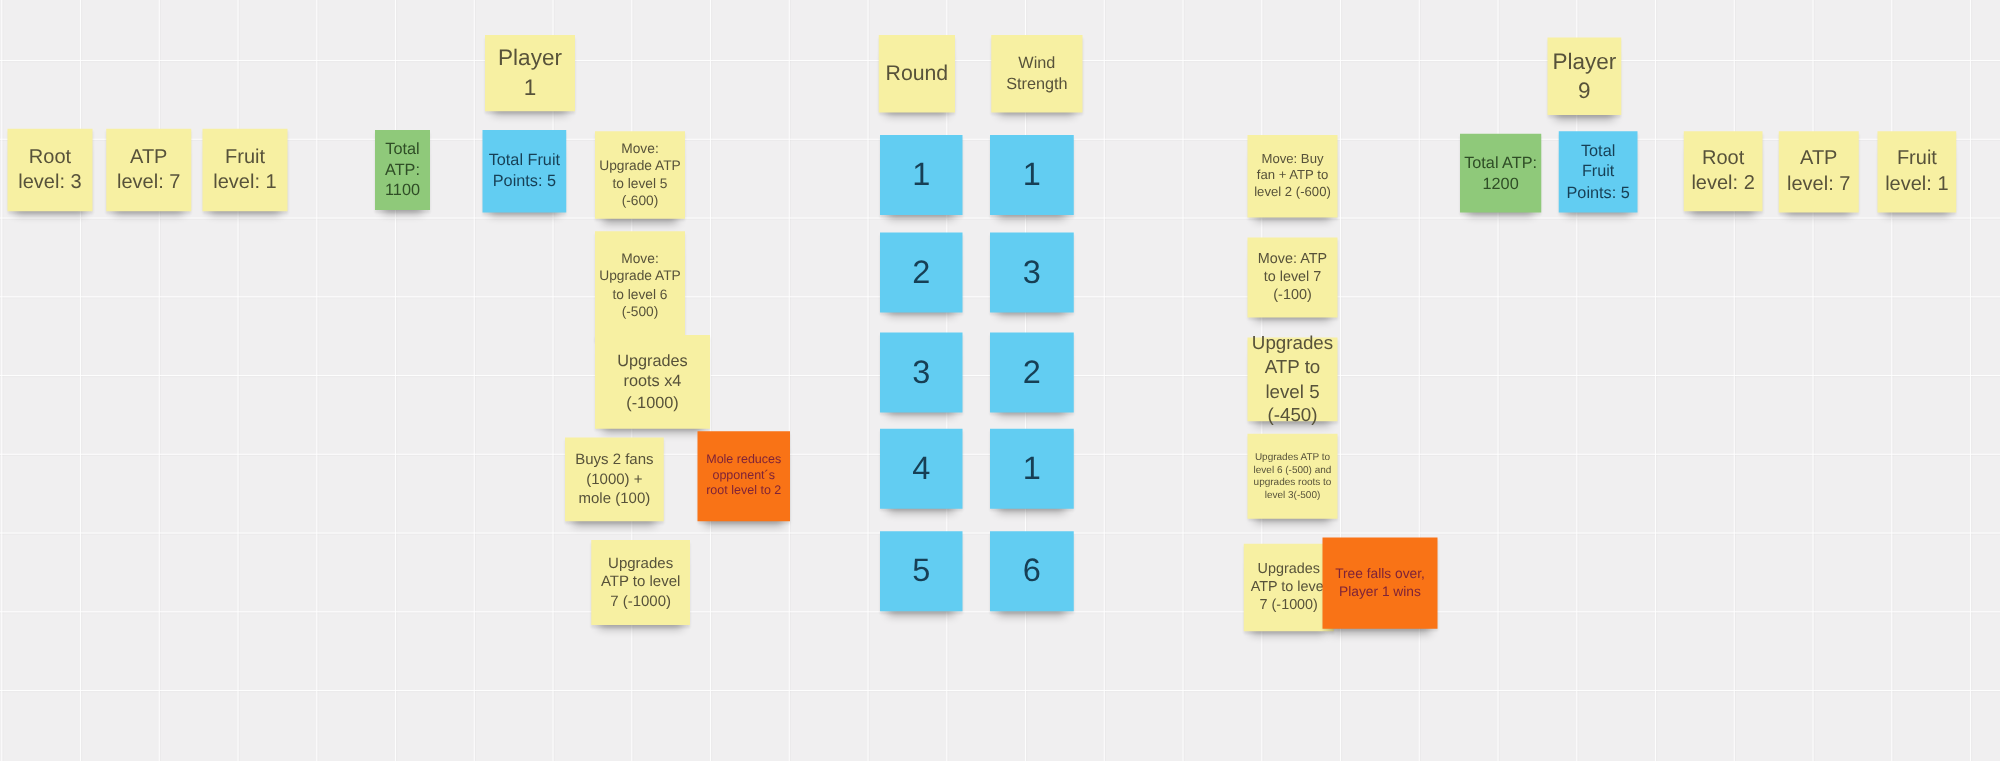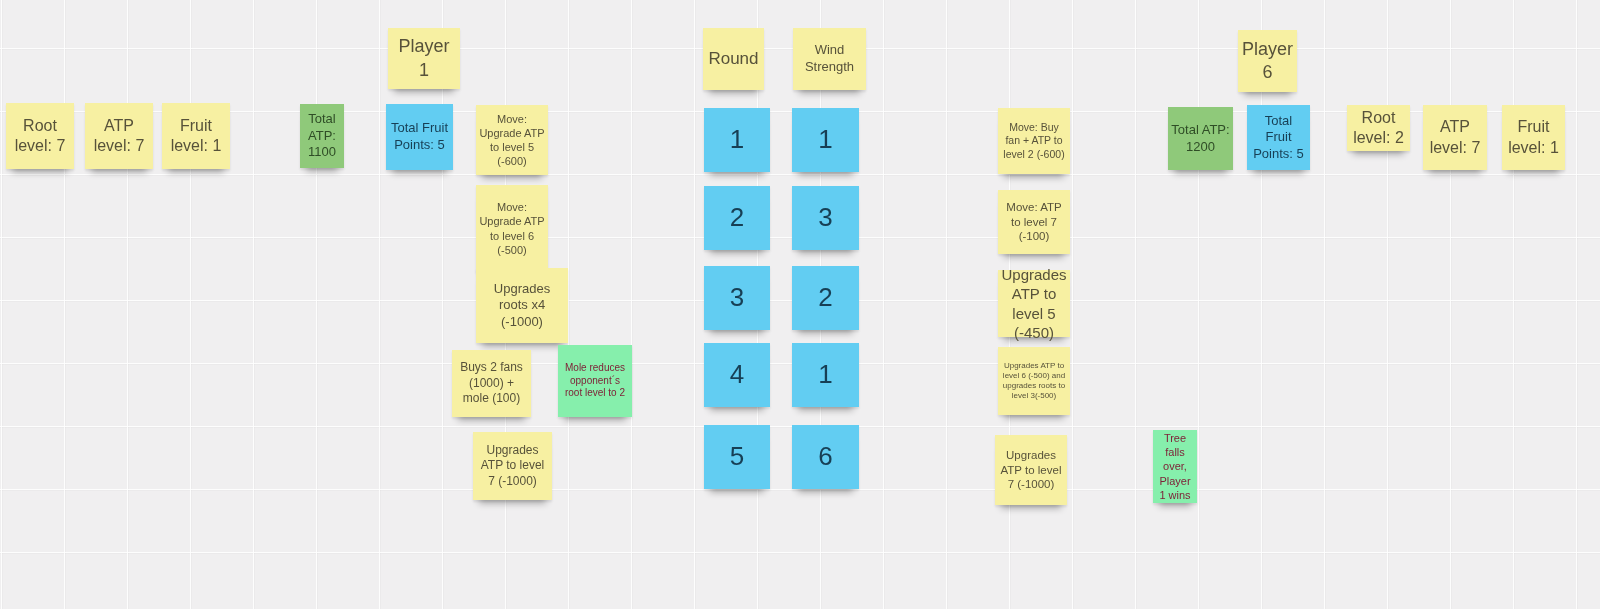--- a/index.html
+++ b/index.html
@@ -27,28 +27,28 @@
     padding: 2px 3px;
     box-sizing: border-box;
     line-height: 1.28;
     box-shadow: 0 9px 7px -6px rgba(0,0,0,0.32), 0 2px 2px rgba(0,0,0,0.08);
     word-break: normal;
     user-select: none;
   }
   .yellow { background: #f7f0a2; color: #57523a; }
   .green  { background: #8fc97a; color: #2f4d26; }
   .blue   { background: #62cdf2; color: #173f55; }
-  .red    { background: #86efac; color: #7e2338; }
+  .red    { background: #f97316; color: #7e2338; }
 </style>
 </head>
 <body>
 
 <div id="board">
 
-  <div class="note yellow" style="left:6px;top:103px;width:68px;height:66px;font-size:16px">Root level: 7</div>
+  <div class="note yellow" style="left:6px;top:103px;width:68px;height:66px;font-size:16px">Root level: 3</div>
   <div class="note yellow" style="left:85px;top:103px;width:68px;height:66px;font-size:16px">ATP level: 7</div>
   <div class="note yellow" style="left:162px;top:103px;width:68px;height:66px;font-size:16px">Fruit level: 1</div>
 
   <div class="note yellow" style="left:388px;top:28px;width:72px;height:61px;font-size:18px">Player 1</div>
   <div class="note green" style="left:300px;top:104px;width:44px;height:64px;font-size:13px">Total ATP: 1100</div>
   <div class="note blue" style="left:386px;top:104px;width:67px;height:66px;font-size:13px">Total Fruit Points: 5</div>
 
   <div class="note yellow" style="left:476px;top:105px;width:72px;height:70px;font-size:11px">Move: Upgrade ATP to level 5 (-600)</div>
   <div class="note yellow" style="left:476px;top:185px;width:72px;height:87px;font-size:11px">Move: Upgrade ATP to level 6 (-500)</div>
   <div class="note yellow" style="left:476px;top:268px;width:92px;height:75px;font-size:13px">Upgrades roots x4 (-1000)</div>
@@ -70,23 +70,23 @@
   <div class="note blue" style="left:792px;top:266px;width:67px;height:64px;font-size:26px">2</div>
   <div class="note blue" style="left:792px;top:343px;width:67px;height:64px;font-size:26px">1</div>
   <div class="note blue" style="left:792px;top:425px;width:67px;height:64px;font-size:26px">6</div>
 
   <div class="note yellow" style="left:998px;top:108px;width:72px;height:66px;font-size:10.5px">Move: Buy fan + ATP to level 2 (-600)</div>
   <div class="note yellow" style="left:998px;top:190px;width:72px;height:64px;font-size:11.5px">Move:  ATP to level 7 (-100)</div>
   <div class="note yellow" style="left:998px;top:270px;width:72px;height:67px;font-size:15px">Upgrades ATP to level 5 (-450)</div>
   <div class="note yellow" style="left:998px;top:347px;width:72px;height:68px;font-size:8px">Upgrades ATP to level 6 (-500) and upgrades roots to level 3(-500)</div>
   <div class="note yellow" style="left:995px;top:435px;width:72px;height:70px;font-size:11.5px">Upgrades ATP to level 7 (-1000)</div>
 
-  <div class="note red" style="left:1153px;top:430px;width:44px;height:73px;font-size:11px">Tree falls over, Player 1 wins</div>
+  <div class="note red" style="left:1058px;top:430px;width:92px;height:73px;font-size:11px">Tree falls over, Player 1 wins</div>
 
-  <div class="note yellow" style="left:1238px;top:30px;width:59px;height:62px;font-size:18px">Player 6</div>
+  <div class="note yellow" style="left:1238px;top:30px;width:59px;height:62px;font-size:18px">Player 9</div>
   <div class="note green" style="left:1168px;top:107px;width:65px;height:63px;font-size:13px">Total ATP: 1200</div>
   <div class="note blue" style="left:1247px;top:105px;width:63px;height:65px;font-size:13px">Total Fruit Points: 5</div>
 
-  <div class="note yellow" style="left:1347px;top:105px;width:63px;height:46px;font-size:16px">Root level: 2</div>
+  <div class="note yellow" style="left:1347px;top:105px;width:63px;height:64px;font-size:16px">Root level: 2</div>
   <div class="note yellow" style="left:1423px;top:105px;width:64px;height:65px;font-size:16px">ATP level: 7</div>
   <div class="note yellow" style="left:1502px;top:105px;width:63px;height:65px;font-size:16px">Fruit level: 1</div>
 
 </div>
 
 </body></html>

